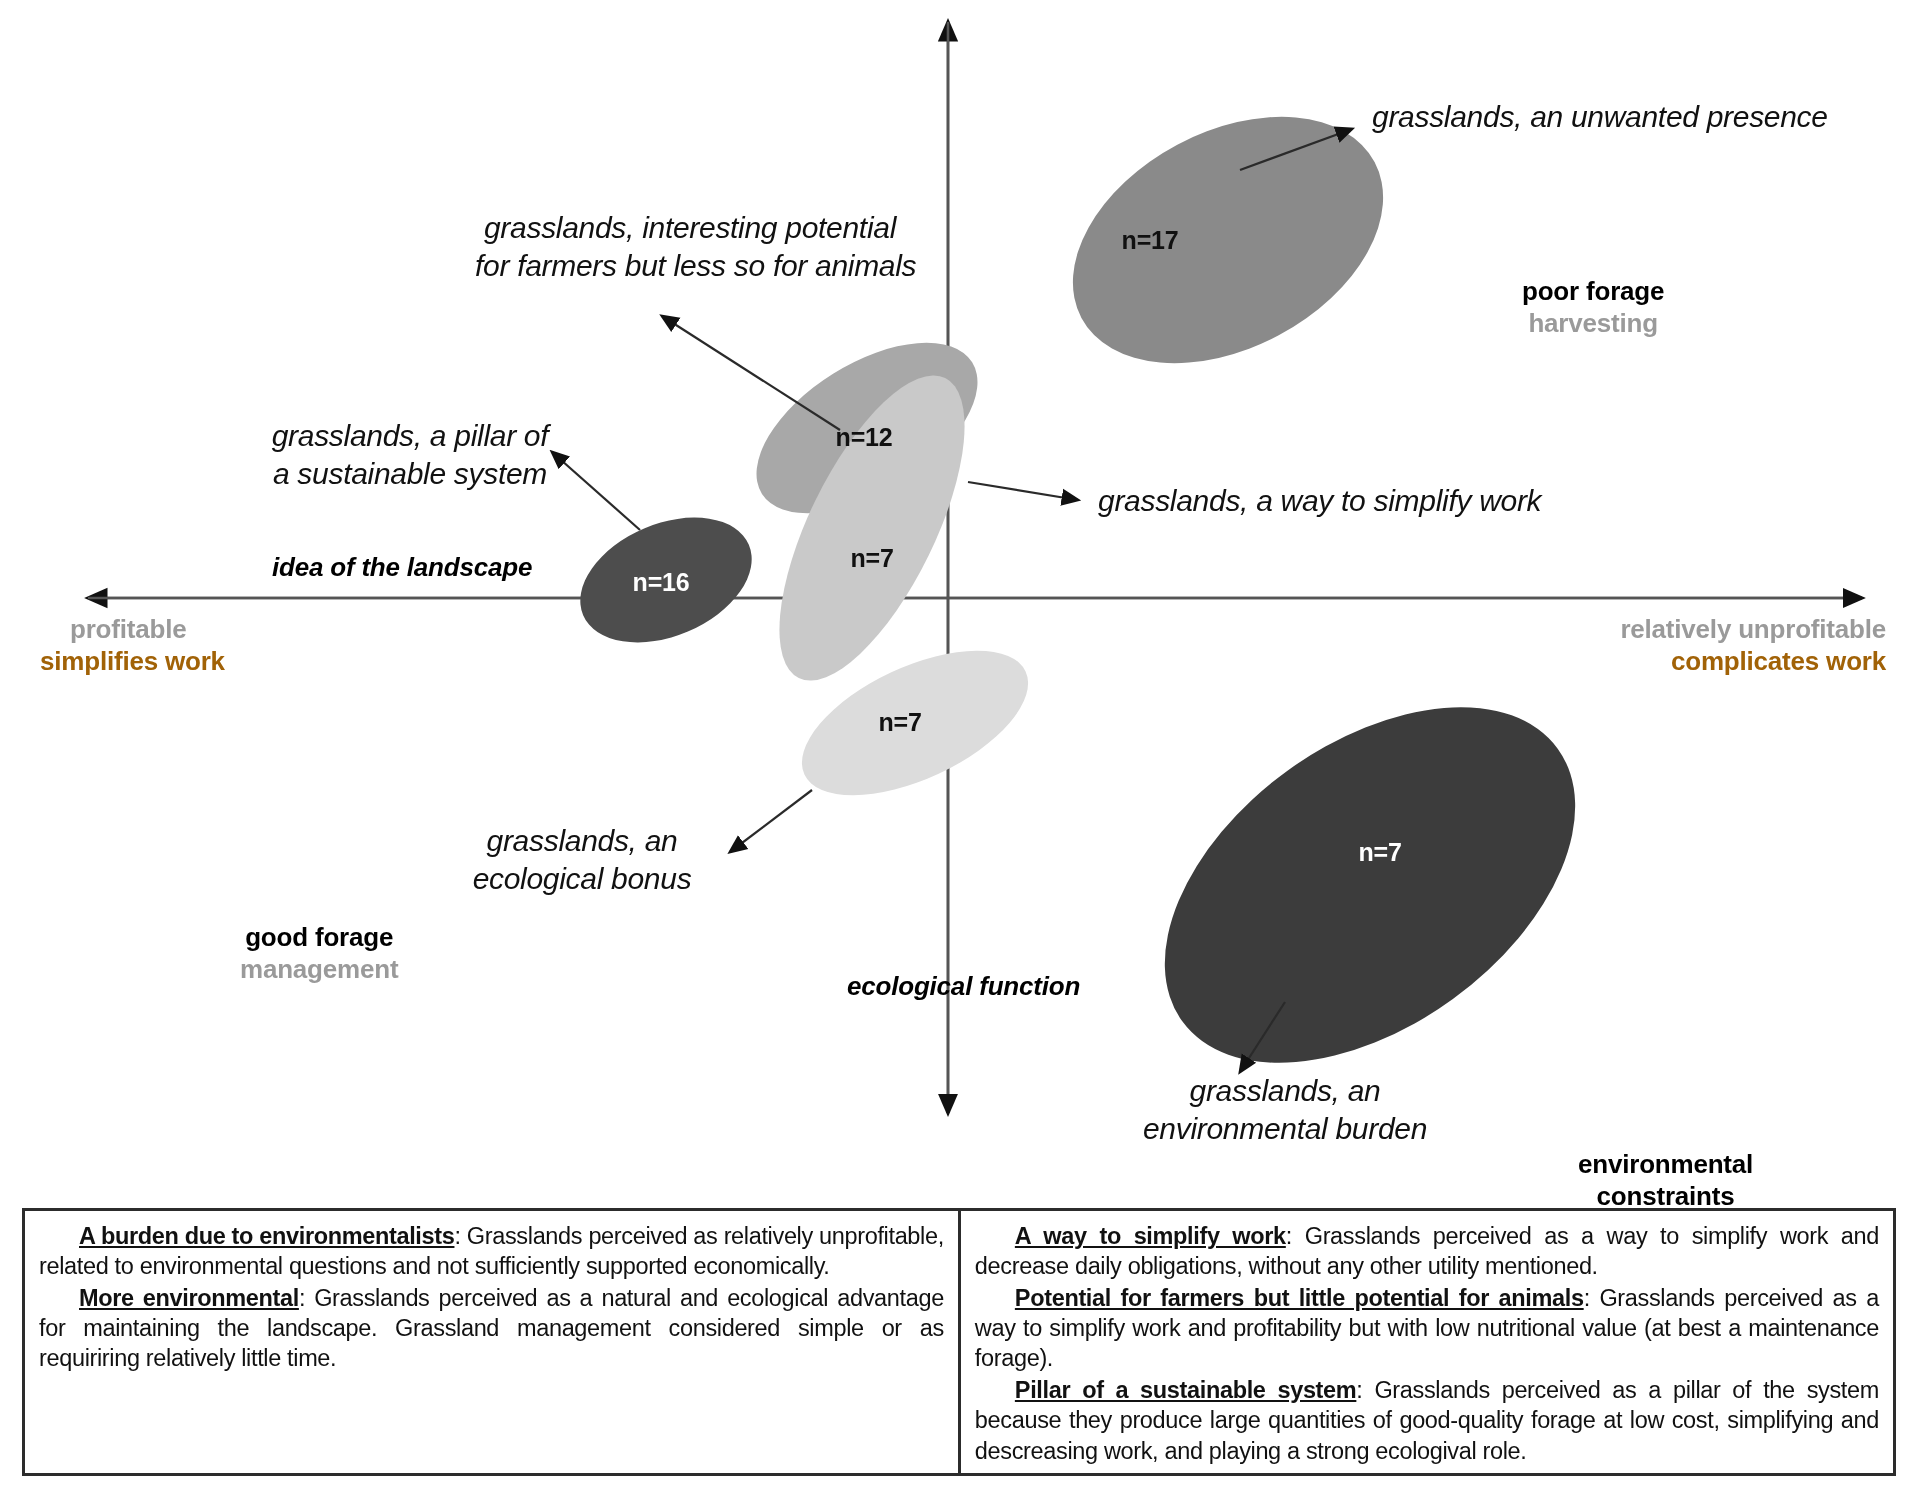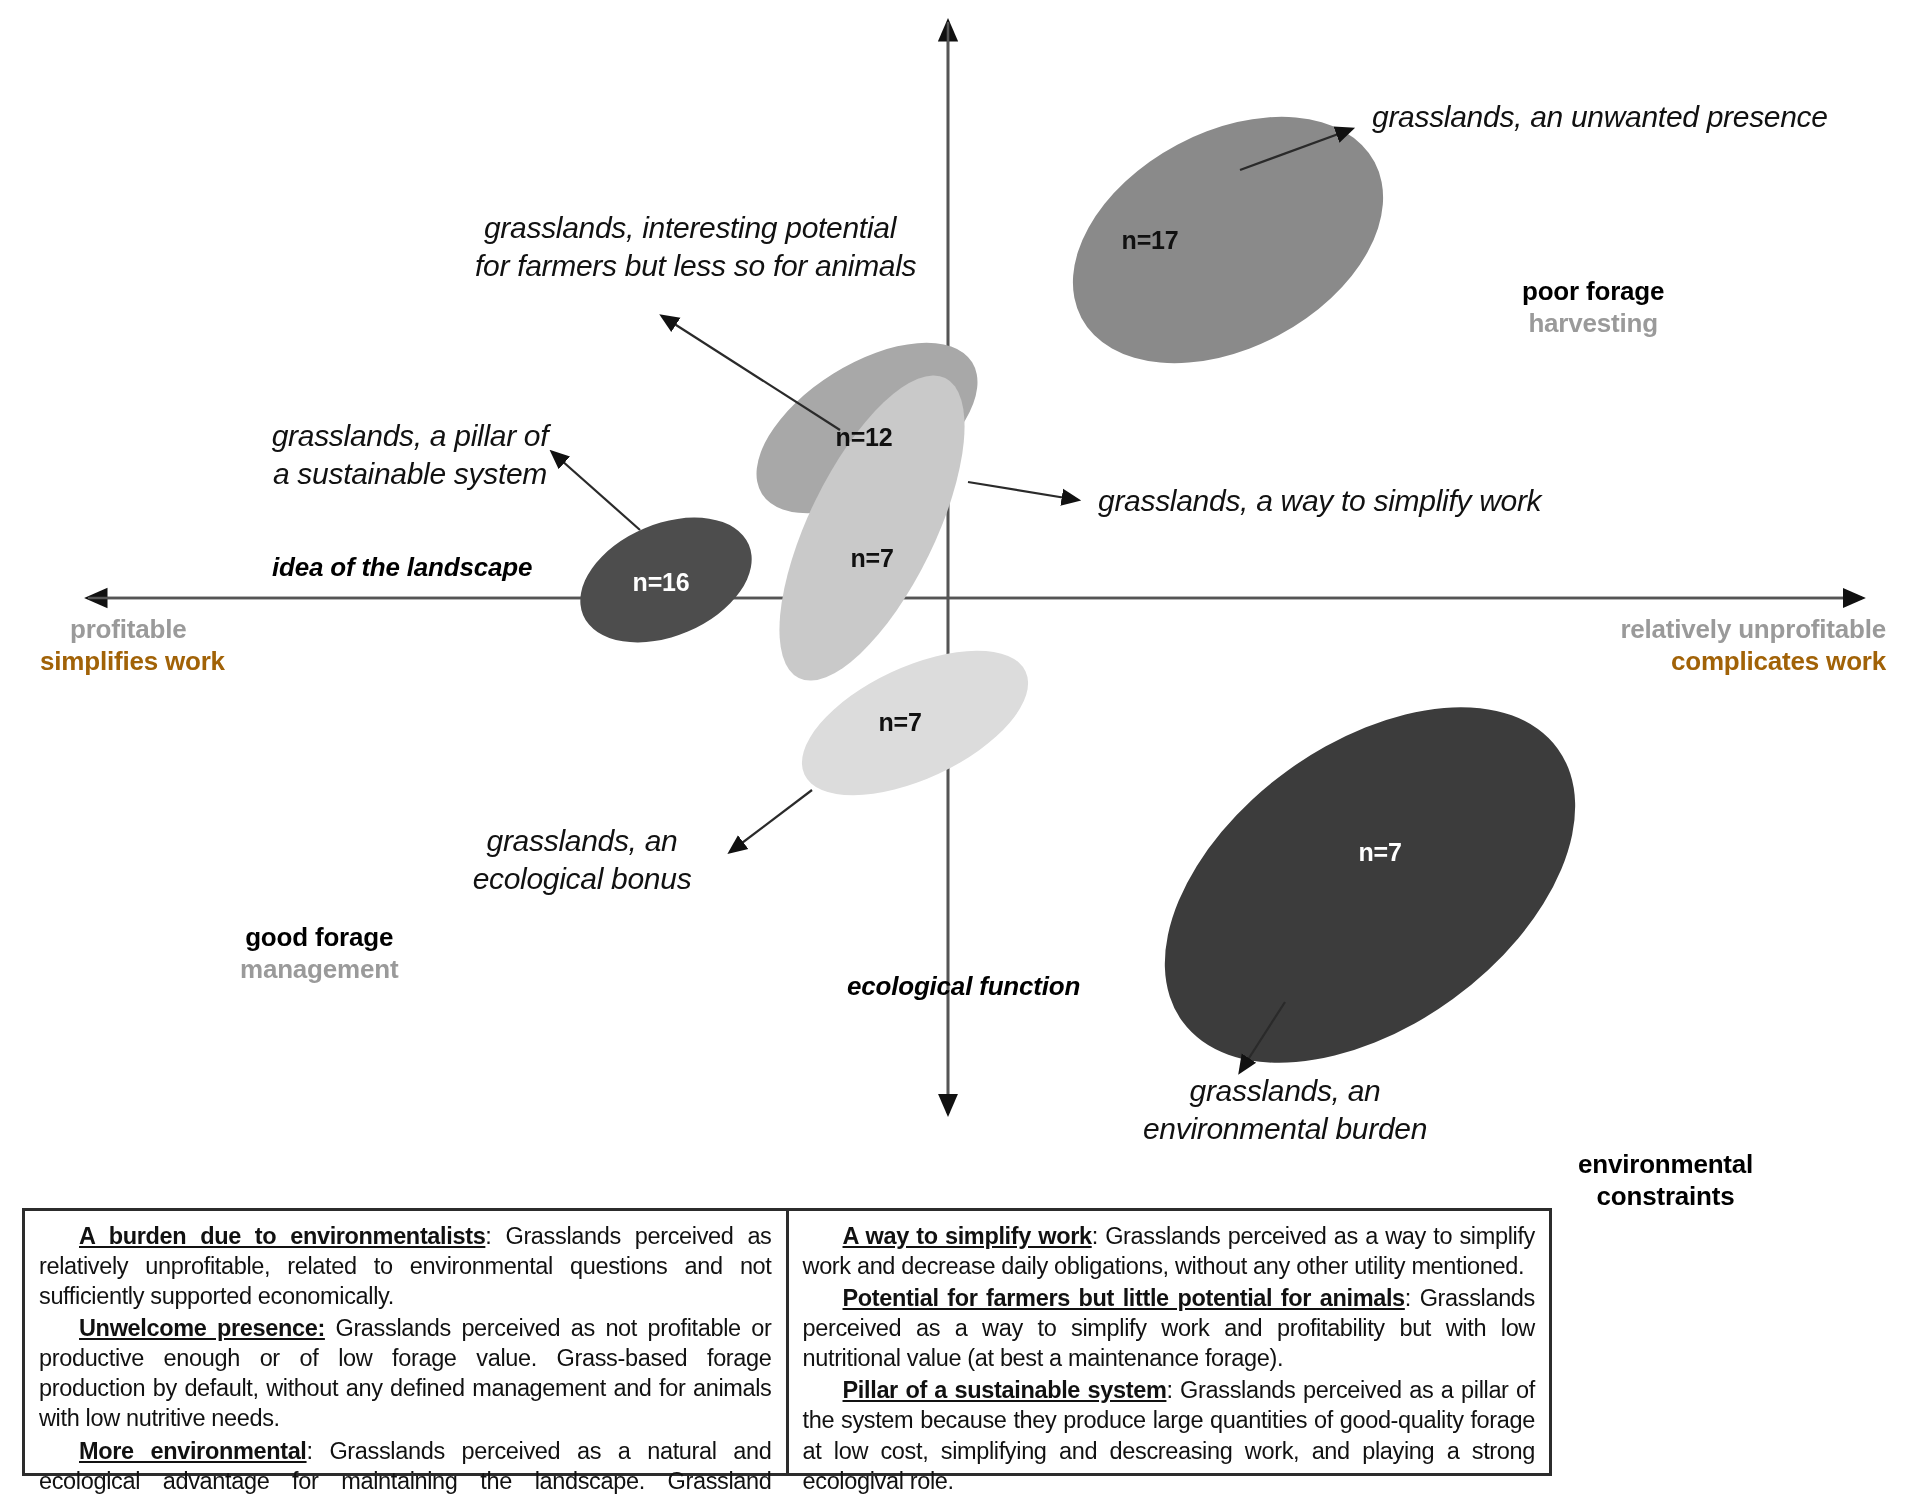--- a/index.html
+++ b/index.html
@@ -91,21 +91,21 @@
     letter-spacing: -0.2px;
   }
   .ell-label.dark-bg { color: #ffffff; }
   .ell-label.light-bg { color: #111111; }
 
   
   #defs-box {
     position: absolute;
     left: 22px;
     top: 1208px;
-    width: 1530px;
+    width: 1874px;
     height: 268px;
     border: 3px solid #2c2c2c;
     box-sizing: border-box;
     display: flex;
     background: #fff;
   }
   .defs-col {
     box-sizing: border-box;
     padding: 10px 14px 6px 14px;
     font-size: 23.5px;
@@ -249,23 +249,20 @@
 
   </div>
 
   <div id="defs-box">
 
     <div class="defs-col left">
       <p class="defs-para">
         <span class="defs-term">A burden due to environmentalists</span><span>: Grasslands perceived as relatively unprofitable, related to environmental questions and not sufficiently supported economically.</span>
       </p>
       <p class="defs-para">
-        <span class="defs-term">Unwelcome presence:</span><span> Grasslands perceived as not profitable or productive enough or of low forage value. Grass-based forage production by default, without any defined management and for animals with low nutritive needs.</span>
-      </p>
-      <p class="defs-para">
         <span class="defs-term">More environmental</span><span>: Grasslands perceived as a natural and ecological advantage for maintaining the landscape. Grassland management considered simple or as requiriring relatively little time.</span>
       </p>
     </div>
 
     <div class="defs-col right">
       <p class="defs-para">
         <span class="defs-term">A way to simplify work</span><span>: Grasslands perceived as a way to simplify work and decrease daily obligations, without any other utility mentioned.</span>
       </p>
       <p class="defs-para">
         <span class="defs-term">Potential for farmers but little potential for animals</span><span>: Grasslands perceived as a way to simplify work and profitability but with low nutritional value (at best a maintenance forage).</span>

